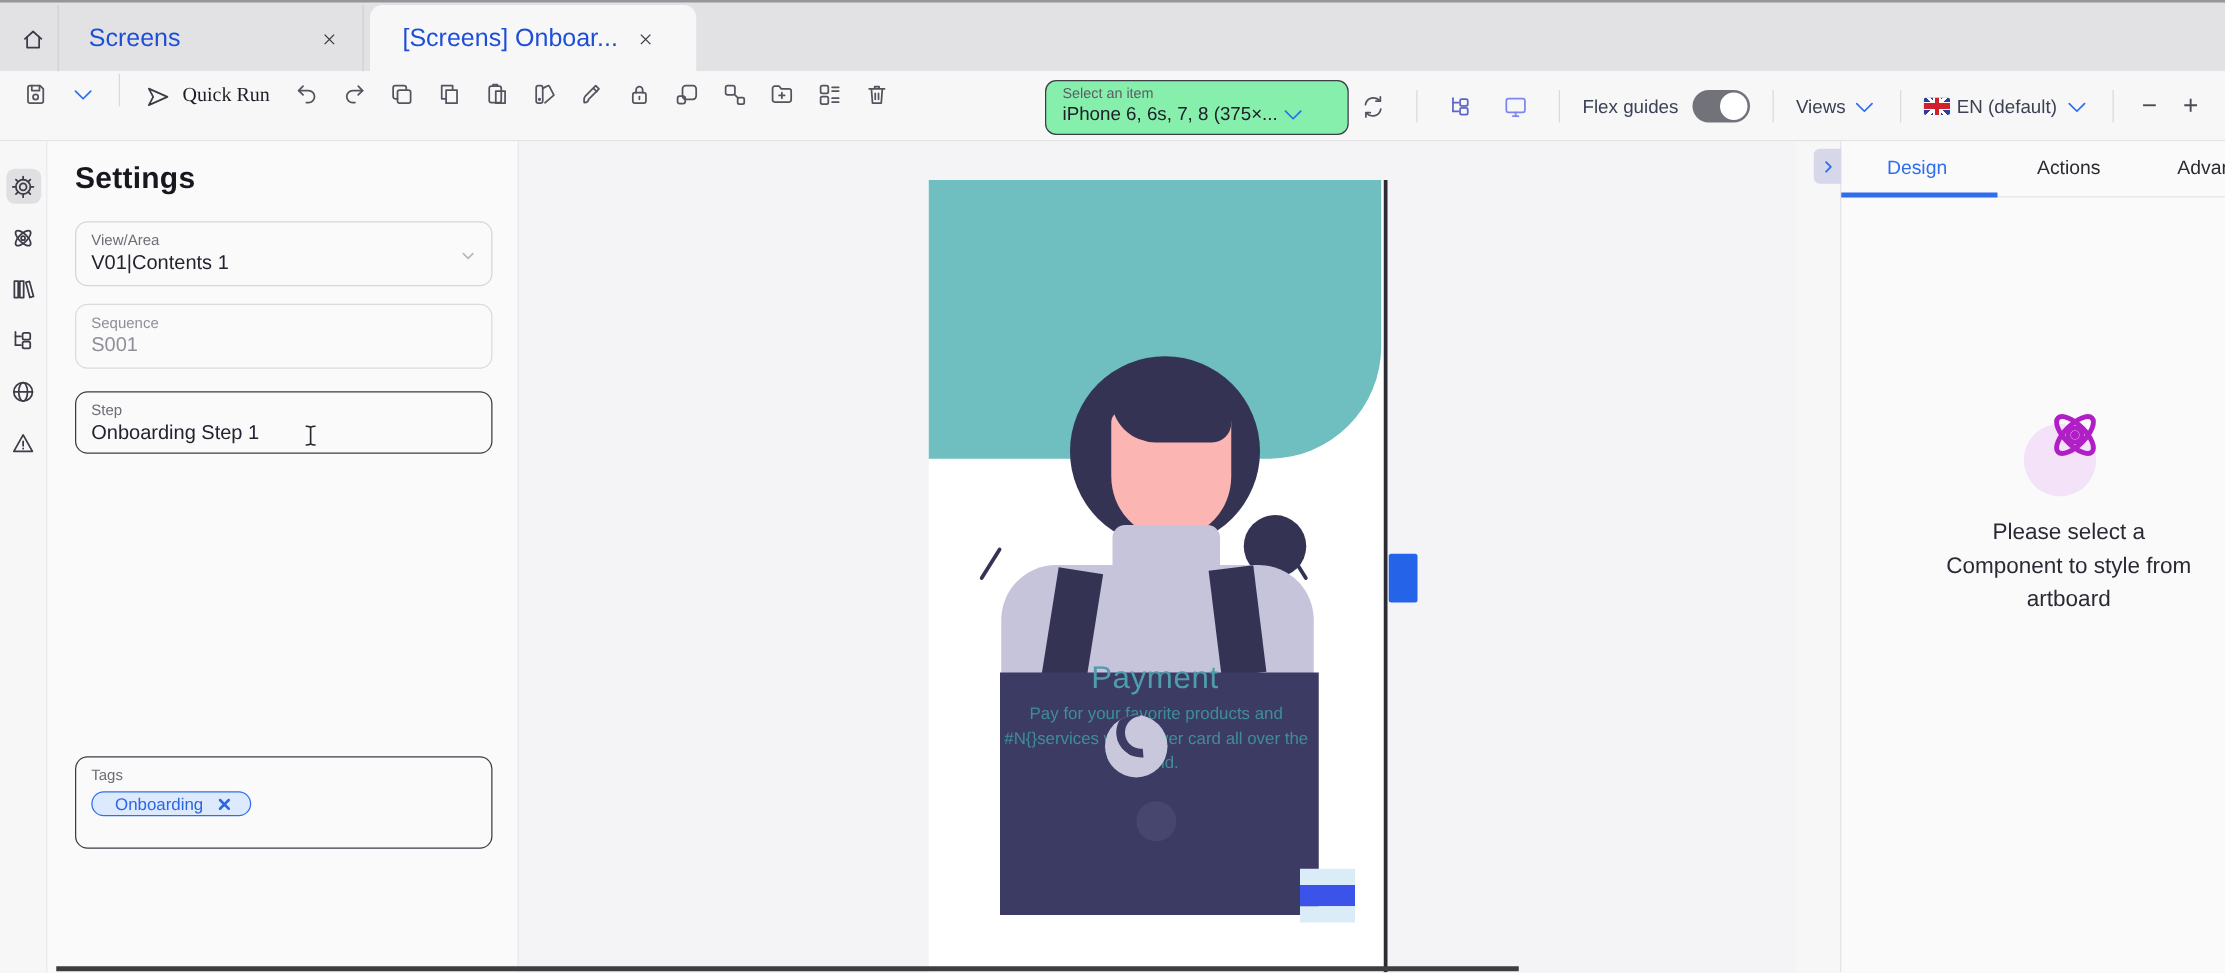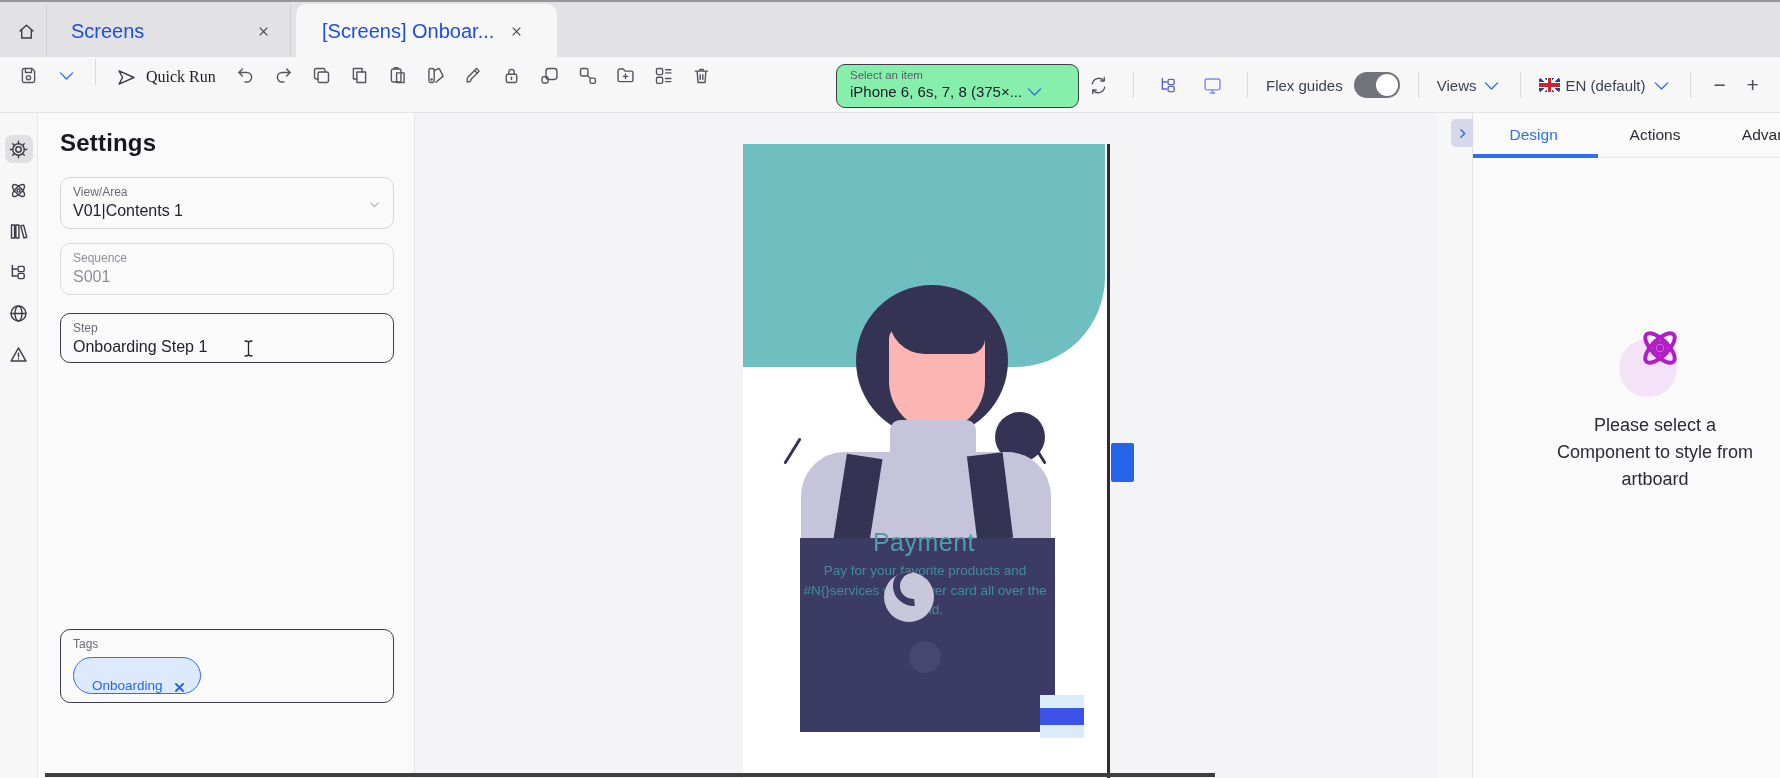--- a/index.html
+++ b/index.html
@@ -71,23 +71,23 @@
   .flabel { font-size:12px; color:#6c6c76; margin-bottom:3px; }
   .fvalue { font-size:16px; color:#232330; }
   #f-viewarea { top:64px; height:52px; }
   #f-viewarea .chev { position:absolute; right:12px; top:20px; }
   #f-sequence { top:130px; height:52px; border-color:#dbdbdf; }
   #f-sequence .flabel, #f-sequence .fvalue { color:#8f8f99; }
   #f-name { top:200px; height:50px; }
   #f-name .cursor { position:absolute; left:182px; top:25px; }
   #f-desc { top:270px; height:213px; border-radius:12px; }
   #f-desc .flabel { font-size:15px; color:#494954; margin-top:6px; }
-  #f-tags { top:516px; height:74px; }
-  .chip { position:absolute; left:12px; top:27px; height:37px; border-radius:19px;
-          background:#dde9fc; border:1px solid #2f6fed; display:flex; align-items:flex-end; gap:11px; padding:0 15px 0 18px; }
+  #f-tags { top:492px; height:74px; }
+  .chip { position:absolute; left:12px; top:27px; height:20px; border-radius:19px;
+          background:#dde9fc; border:1px solid #2f6fed; display:flex; align-items:center; gap:11px; padding:0 15px 0 18px; }
   .chip span { font-size:13.5px; color:#2b66e3; }
 
   
   #canvas { position:absolute; left:415px; top:113px; width:1022px; bottom:0; background:#f4f4f6; overflow:hidden; }
   #artboard { position:absolute; left:328px; top:31px; width:365px; height:634px; background:#ffffff; }
   .abs { position:absolute; }
   .teal-block { left:0; top:0; width:362px; height:223px; background:#6fbec0; border-radius:0 0 90px 0; }
   .spark { width:3px; height:30px; background:#343354; border-radius:2px; }
   .hair { left:113px; top:141px; width:152px; height:152px; background:#343354; border-radius:50%; }
   .bun { left:252px; top:268px; width:50px; height:50px; background:#343354; border-radius:50%; }

